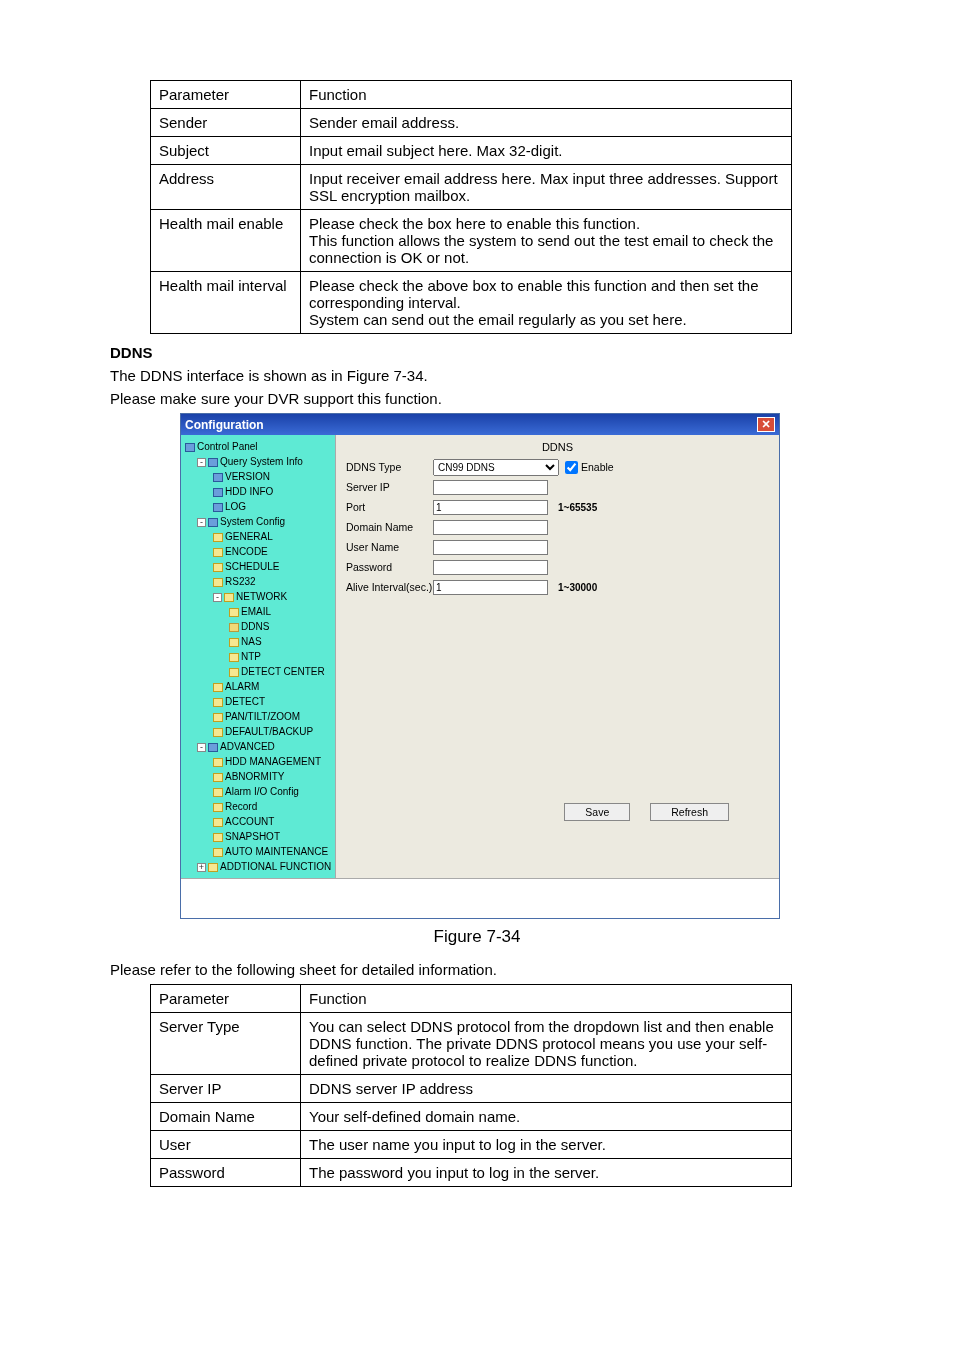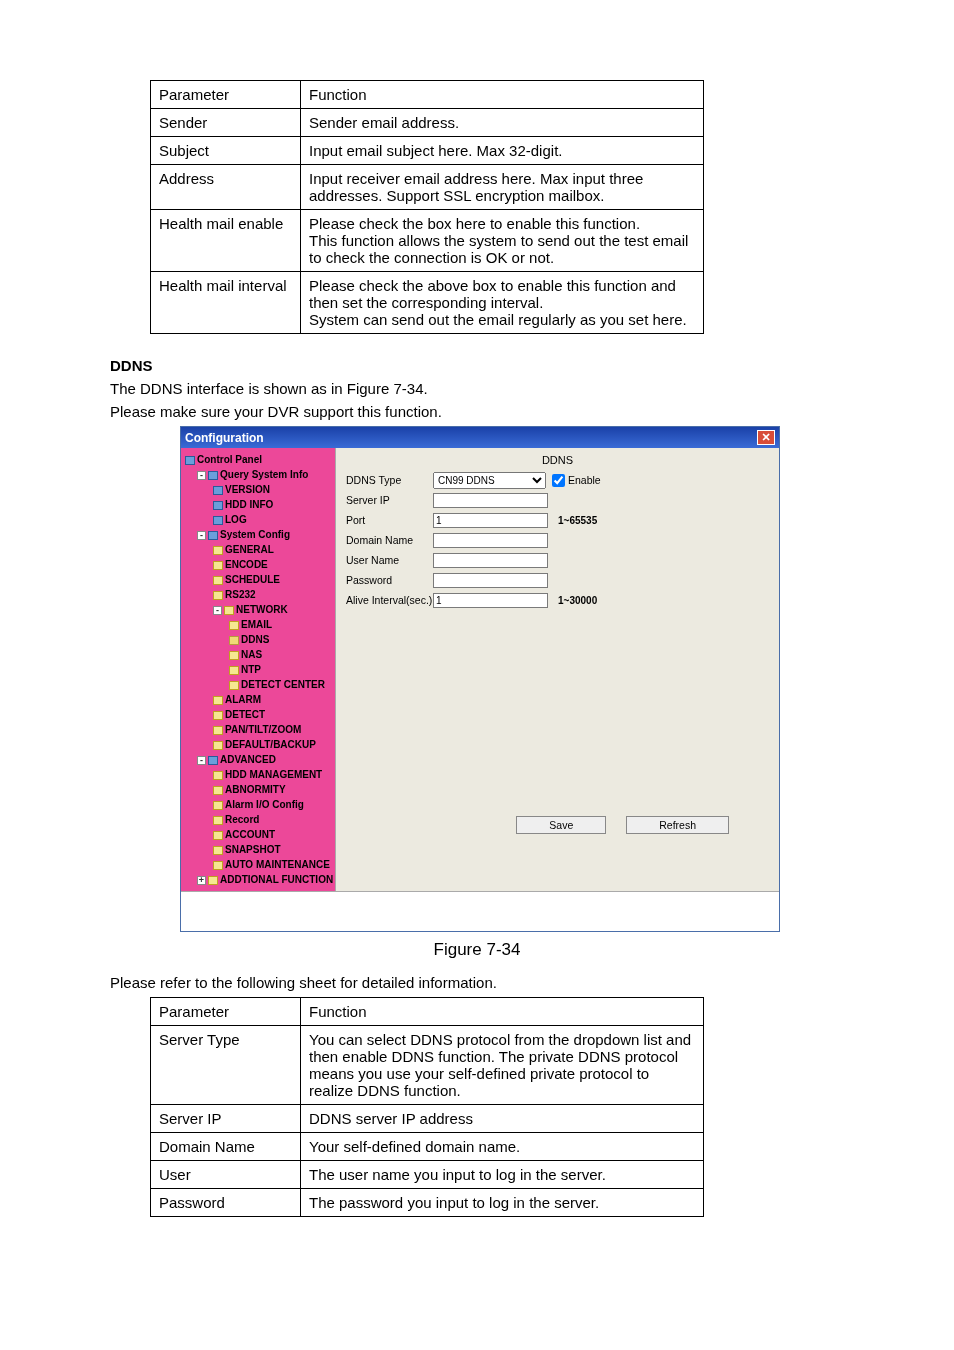--- a/index.html
+++ b/index.html
@@ -7,23 +7,23 @@
     margin: 0;
     font-family: Arial, sans-serif;
     font-size: 15px;
     color: #000;
     background: #fff;
     width: 954px;
     padding: 80px 110px 40px 110px;
   }
   table.param {
     border-collapse: collapse;
-    width: 554px;
+    width: 642px;
     margin-left: 40px;
-    margin-bottom: 23px;
+    margin-bottom: 10px;
   }
   table.param td, table.param th {
     border: 1px solid #000;
     padding: 5px 8px;
     text-align: left;
     font-weight: normal;
     vertical-align: top;
     font-size: 15px;
   }
   table.param td:first-child { width: 150px; }
@@ -58,48 +58,47 @@
   }
   .config-body {
     display: flex;
     background: #eceae0;
     font-size: 10.5px;
   }
   .tree-pane {
     width: 155px;
     border-right: 1px solid #aaa;
     padding: 4px 2px;
-    background: #ec4899;
+    background: #5eead4;
     font-size: 10px;
     line-height: 15px;
-    font-weight: bold;
   }
   .tree-pane .node { white-space: nowrap; }
   .lv0 { padding-left: 2px; }
   .lv1 { padding-left: 14px; }
   .lv2 { padding-left: 30px; }
   .lv3 { padding-left: 46px; }
   .ic { display: inline-block; width: 10px; height: 9px; vertical-align: middle; margin-right: 2px; background:#f0d977; border:1px solid #b89a3b; }
   .ic.open { background:#f0d977; border:1px solid #b89a3b; }
   .ic.blue { background:#6a9edb; border:1px solid #2a5a9a; }
   .ic.f { background:#f6e790; border:1px solid #c0a020; }
   .expander { display:inline-block; width:9px; height:9px; border:1px solid #888; color:#333; font-size:9px; line-height:7px; text-align:center; margin-right:2px; background:#fff; }
   .form-pane {
     flex: 1;
     padding: 6px 10px 10px 10px;
     position: relative;
   }
   .form-title { text-align: center; font-size: 11px; margin-bottom: 4px; }
   .form-row { display:flex; align-items:center; height: 20px; font-size:10.5px; }
   .form-row .lbl { width: 87px; }
   .form-row input[type=text] { height:15px; font-size:10px; border:1px solid #7a7a7a; padding:0 2px; width: 115px; }
-  .form-row select { height:17px; font-size:10px; width: 113px; }
+  .form-row select { height:17px; font-size:10px; width: 126px; }
   .form-row .hint { margin-left: 10px; font-size:10px;font-weight:bold; }
   .btn-row { display:flex; justify-content:flex-end; gap:20px; padding: 6px 40px 4px 0; }
-  .btn { background:#efefef; border:1px solid #888; padding:2px 32px; font-size:10.5px; cursor:pointer; }
+  .btn { background:#efefef; border:1px solid #888; padding:2px 20px; font-size:10.5px; cursor:pointer; }
   .status-bar { height: 40px; border-top:1px solid #aaa; background:#fff; }
   .cb { margin: 0 3px 0 6px; vertical-align: middle; }
 </style>
 </head>
 <body>
 
 <table class="param">
   <tbody>
       <tr>
     <td>Parameter</td>

